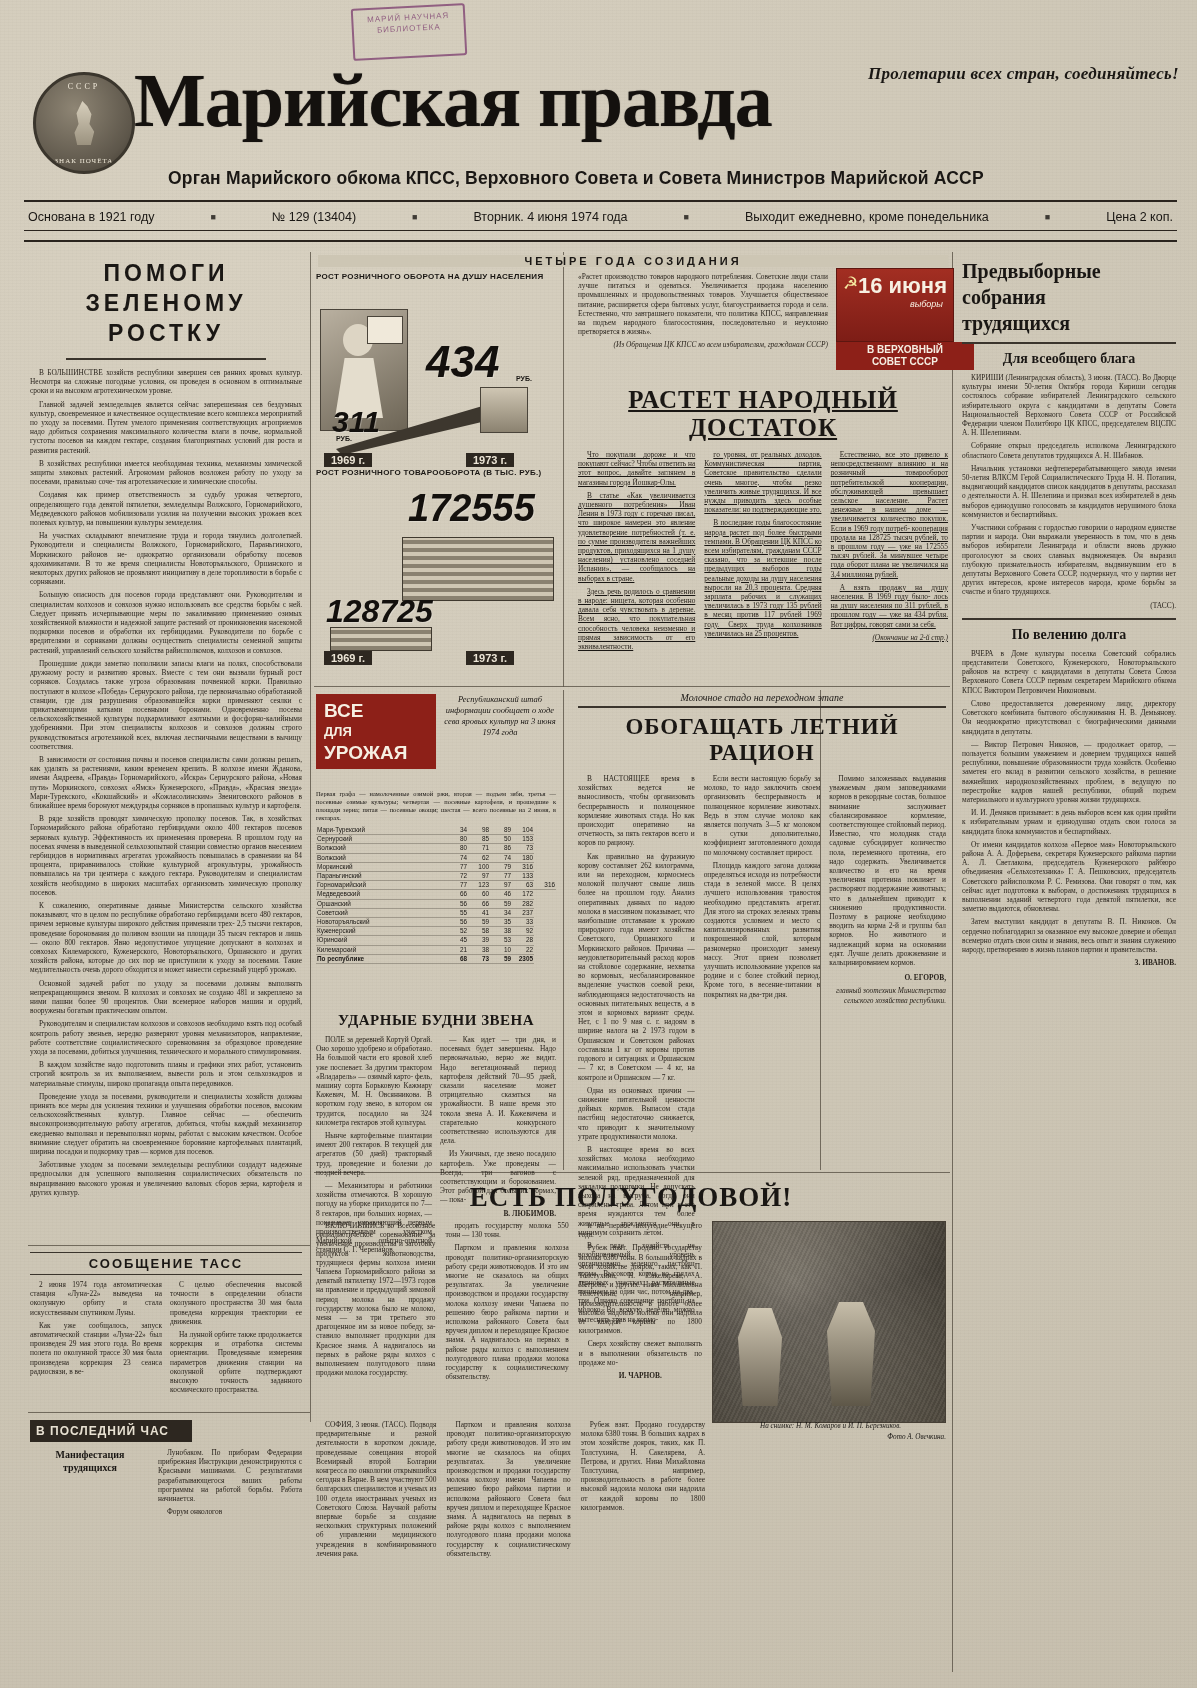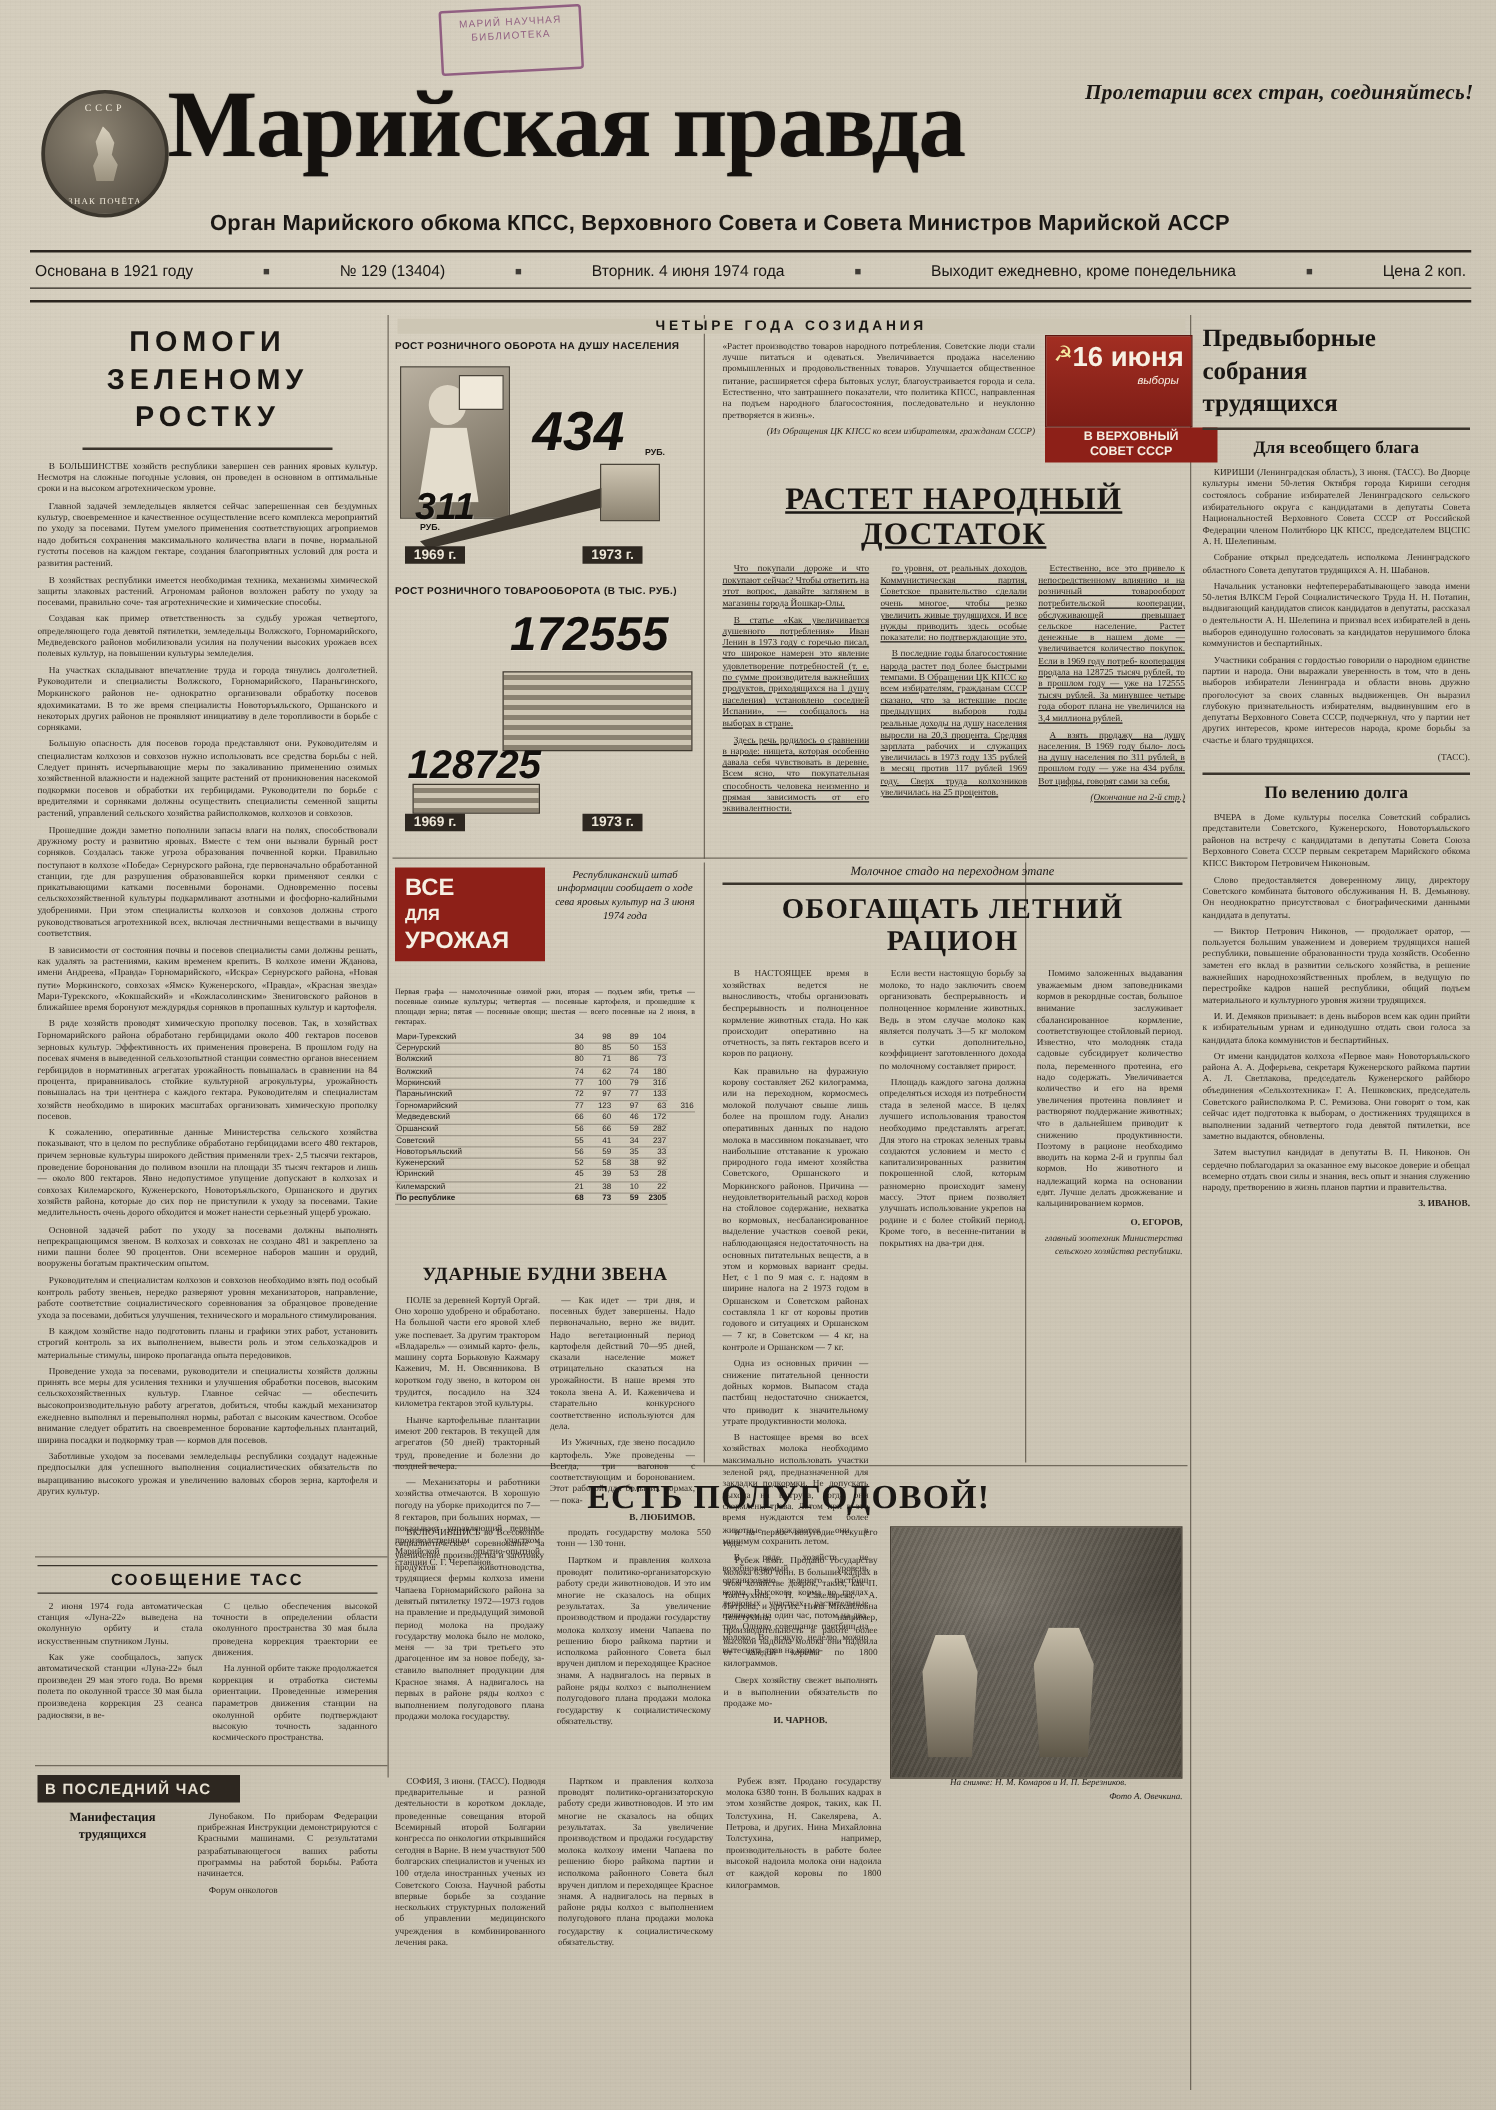--- a/index.html
+++ b/index.html
@@ -214,21 +214,21 @@
         <p class="body tiny">Лунобаком. По приборам Федерации прибрежная Инструкции демонстрируются с Красными машинами. С результатами разрабатывающегося ваших работы программы на работой борьбы. Работа начинается.</p>
         <p class="body tiny">Форум онкологов</p>
       </div>
     </div>
   </div>
 
   <div class="ornament" style="left:318px;top:256px;width:630px;"></div>
   <div class="center sans bold" style="position:absolute;left:318px;top:255px;width:630px;font-size:11px;letter-spacing:3px;background:#cdc6b4;padding:0 8px;box-sizing:border-box;">ЧЕТЫРЕ  ГОДА  СОЗИДАНИЯ</div>
 
   <div class="col" style="left:316px;top:272px;width:242px;height:190px;">
-    <div class="chart-label" style="margin-bottom:4px;">РОСТ РОЗНИЧНОГО ОБОРОТА НА ДУШУ НАСЕЛЕНИЯ</div>
+    <div class="chart-label" style="margin-bottom:20px;">РОСТ РОЗНИЧНОГО ОБОРОТА НА ДУШУ НАСЕЛЕНИЯ</div>
     <div style="position:relative;height:166px;">
 
       <div style="position:absolute;left:4px;top:8px;width:86px;height:120px;
            background:linear-gradient(150deg,#b9b0a0,#6d6556);border:1px solid #4a443a;">
         <div style="position:absolute;left:22px;top:14px;width:30px;height:32px;border-radius:50%;background:#ddd5c4;"></div>
         <div style="position:absolute;left:14px;top:48px;width:48px;height:60px;background:#e4ddcd;clip-path:polygon(20% 0,80% 0,100% 100%,0 100%);"></div>
         <div style="position:absolute;left:46px;top:6px;width:34px;height:26px;background:#f0e9da;border:1px solid #4a443a;"></div>
       </div>
 
       <div style="position:absolute;left:20px;top:96px;width:186px;height:58px;">

